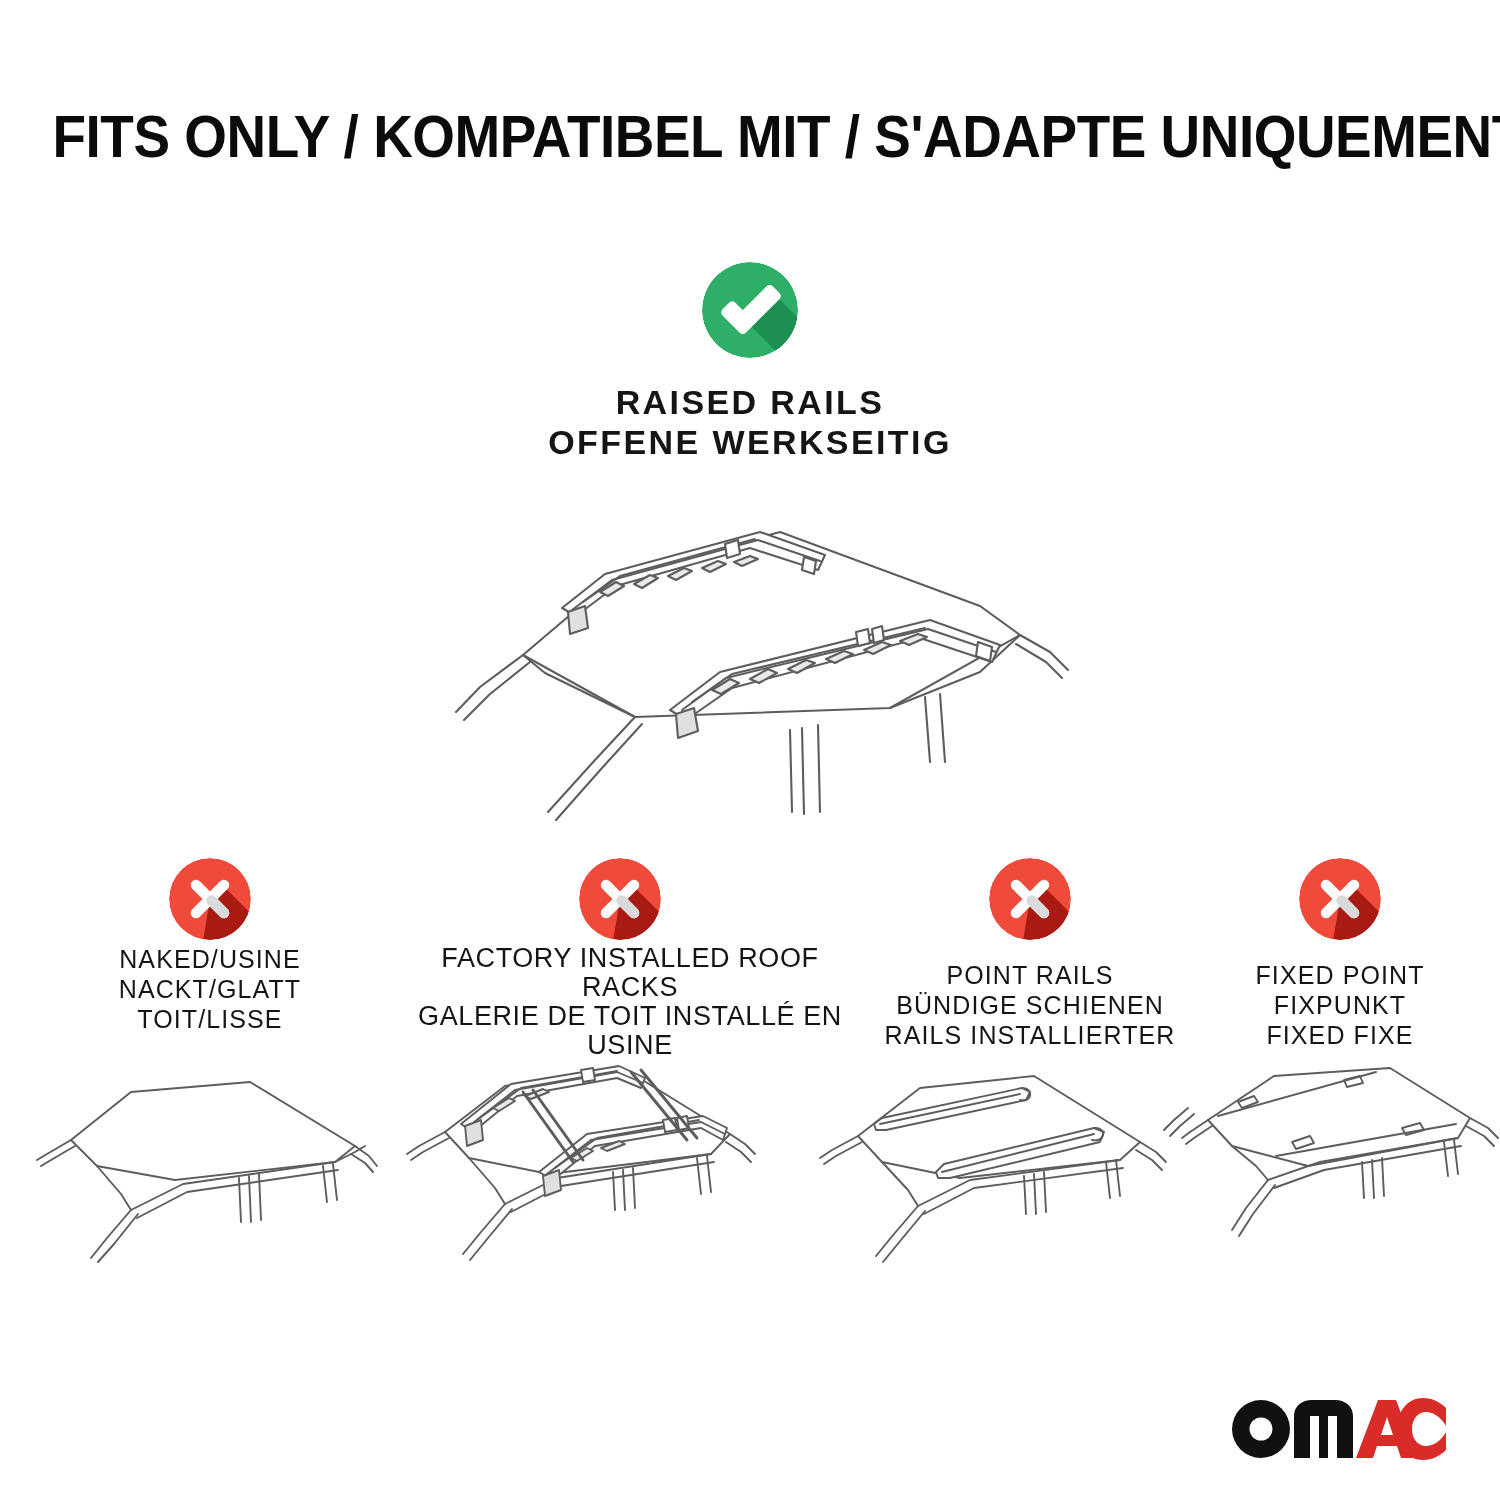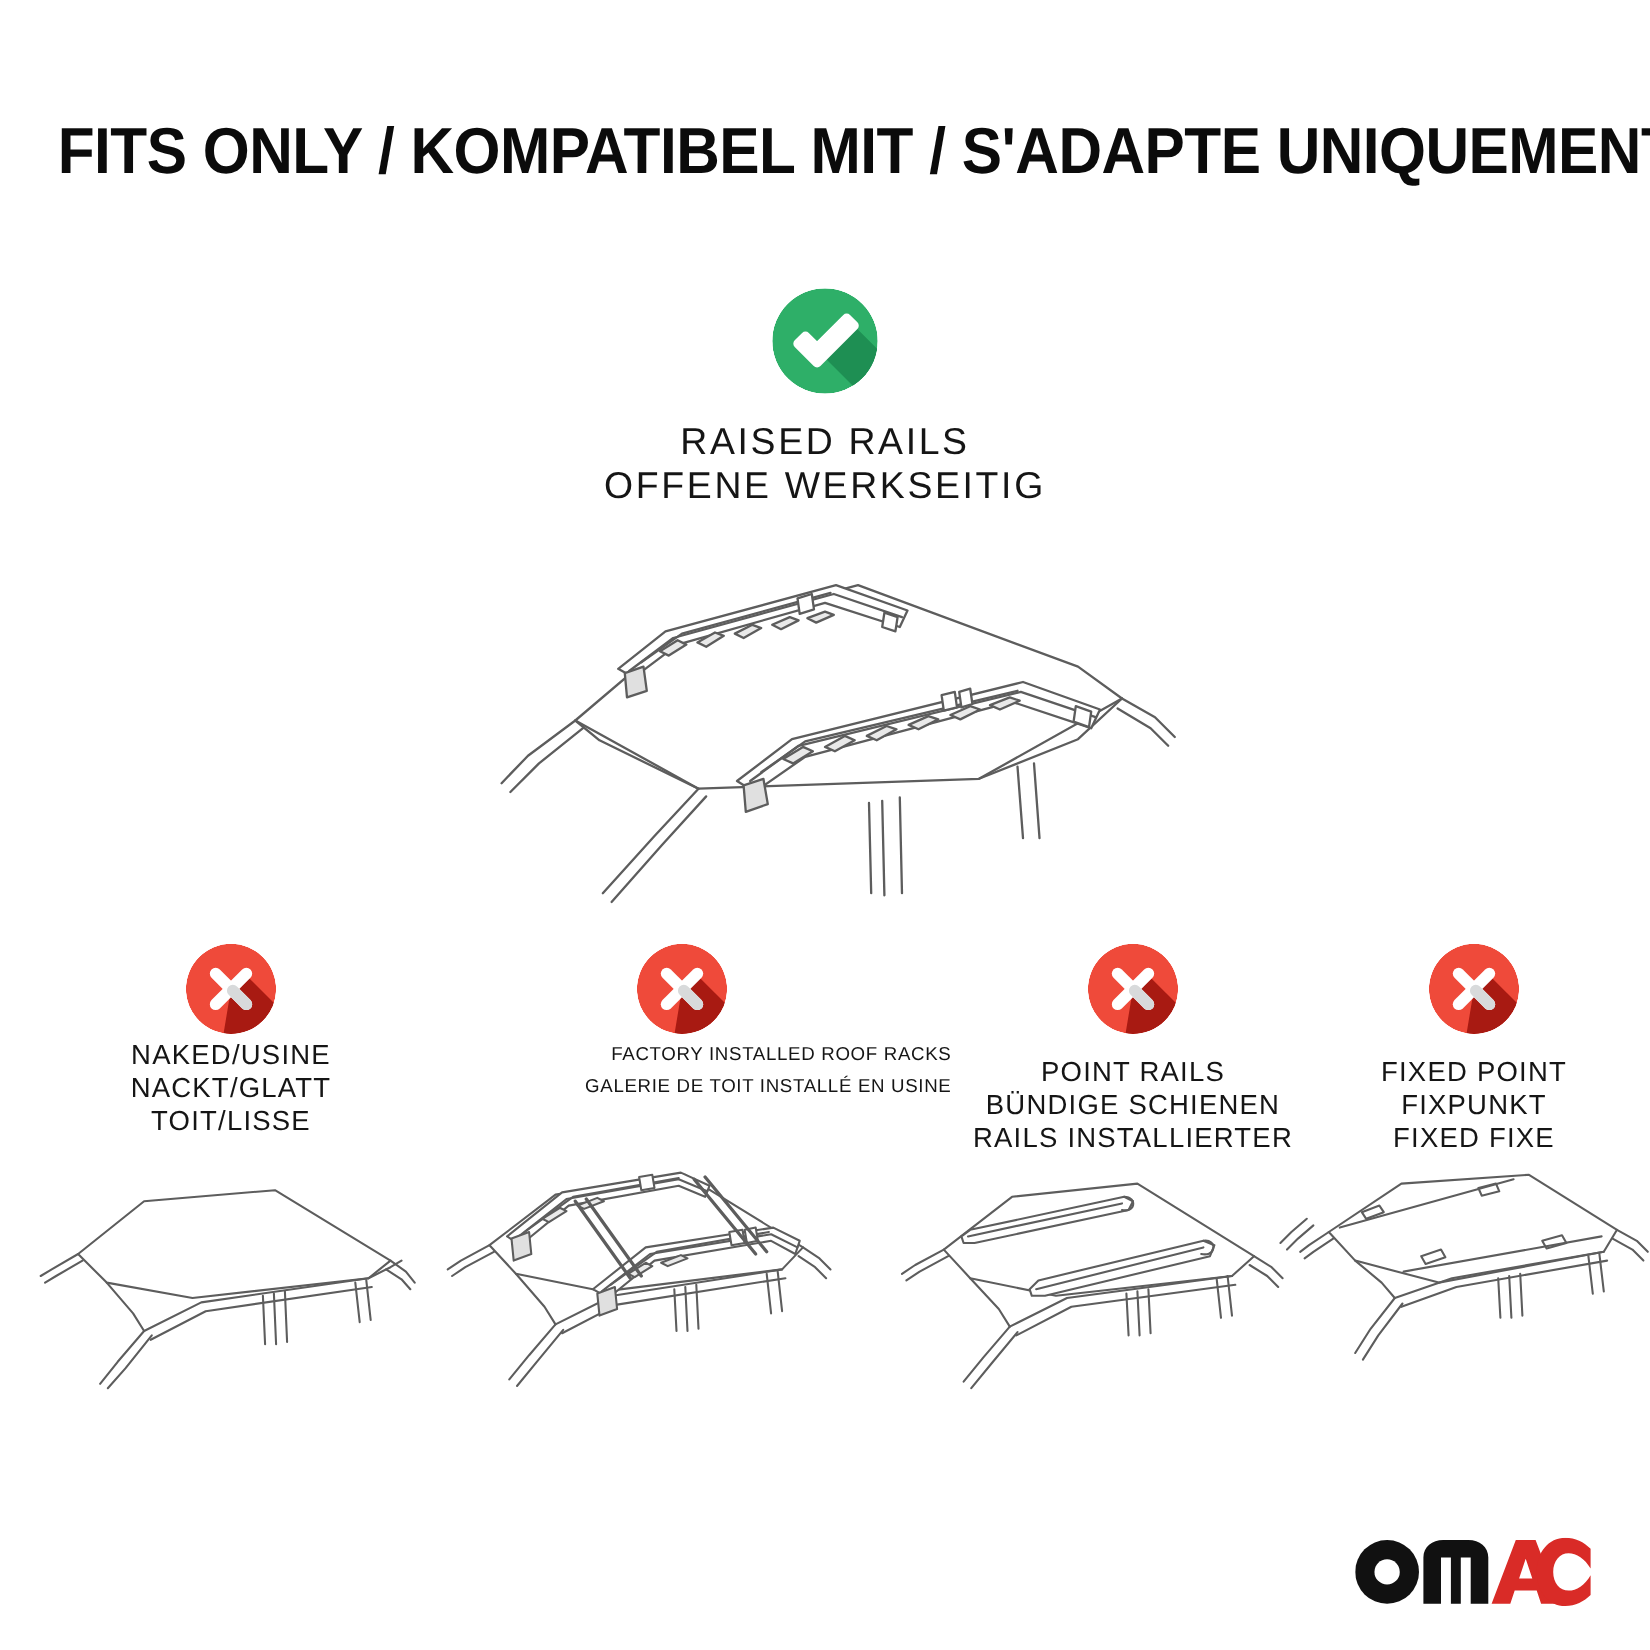--- a/index.html
+++ b/index.html
@@ -64,21 +64,21 @@
   
   .ok-caption {
     position: absolute;
     left: 450px;
     top: 382px;
     width: 600px;
     text-align: center;
     font-size: 34px;
     line-height: 40px;
     letter-spacing: 2.4px;
-    font-weight: 400;
+    font-weight: 700;
     color: #151515;
   }
 
   
   .hero-art {
     position: absolute;
     left: 420px;
     top: 512px;
     width: 670px;
     height: 320px;
@@ -88,21 +88,21 @@
   .col-caption {
     position: absolute;
     text-align: center;
     font-size: 25px;
     line-height: 30px;
     letter-spacing: 1.1px;
     font-weight: 400;
     color: #151515;
   }
   .col-caption.c1 { left: 40px;  top: 944px; width: 340px; }
-  .col-caption.c2 { left: 395px; top: 944px; width: 470px; font-size: 17px; line-height: 29px; letter-spacing: 0.6px; text-align: right;}
+  .col-caption.c2 { left: 395px; top: 944px; width: 470px; font-size: 27px; line-height: 29px; letter-spacing: 0.6px;}
   .col-caption.c3 { left: 860px; top: 960px; width: 340px; }
   .col-caption.c4 { left: 1215px;top: 960px; width: 250px; }
 
   .col-art {
     position: absolute;
     height: 215px;
   }
   .col-art.a1 { left: 35px;   top: 1062px; width: 380px; }
   .col-art.a2 { left: 405px;  top: 1062px; width: 390px; }
   .col-art.a3 { left: 818px;  top: 1062px; width: 390px; }

